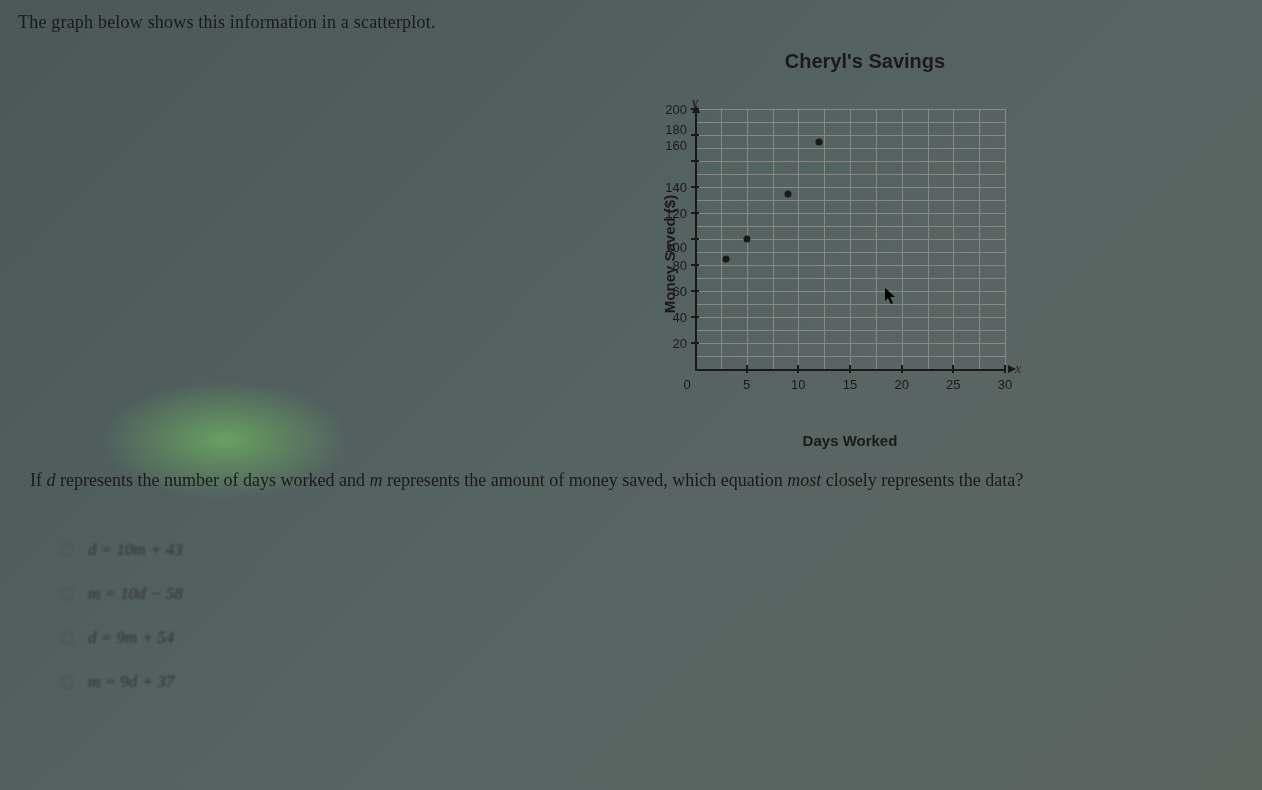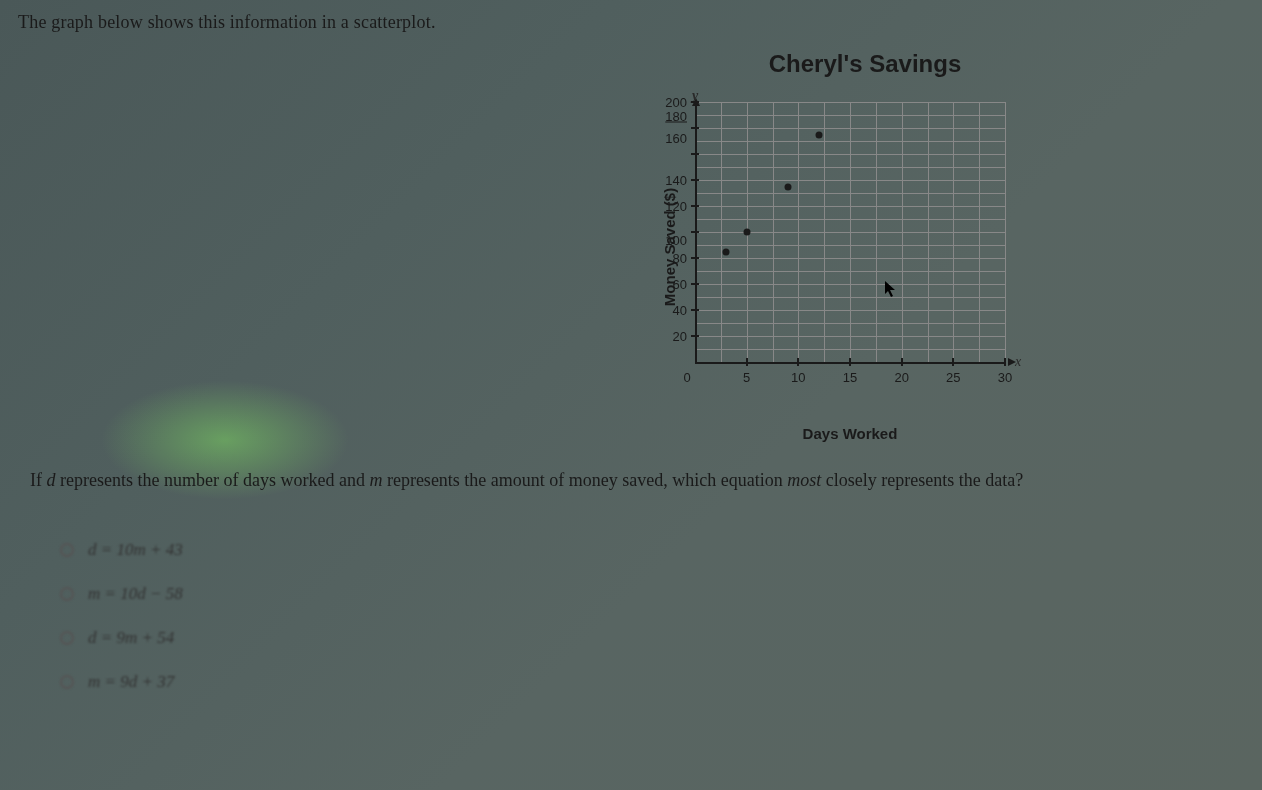--- a/index.html
+++ b/index.html
@@ -39,23 +39,23 @@
       position: absolute;
       top: 50px;
       left: 620px;
       width: 430px;
       height: 370px;
     }
     .chart-title {
       text-align: center;
       font-family: Arial, sans-serif;
       font-weight: bold;
-      font-size: 24px;
-      color: #1a1a1a;
-      margin-bottom: 4px;
+      font-size: 20px;
+      color: #1a1a1a;
+      margin-bottom: 16px;
       padding-left: 60px;
     }
     .chart-area {
       position: relative;
       width: 100%;
       height: 330px;
     }
     .y-axis-label {
       position: absolute;
       left: -10px;
@@ -293,21 +293,21 @@
         <div class="y-tick" style="top: 156px;">80</div>
         <div class="tick-mark-y" style="top: 155px;"></div>
         <div class="y-tick" style="top: 138px;">100</div>
         <div class="tick-mark-y" style="top: 129px;"></div>
         <div class="y-tick" style="top: 104px; text-align: center;">120</div>
         <div class="tick-mark-y" style="top: 103px;"></div>
         <div class="y-tick" style="top: 78px;">140</div>
         <div class="tick-mark-y" style="top: 77px;"></div>
         <div class="y-tick" style="top: 36px;">160</div>
         <div class="tick-mark-y" style="top: 51px;"></div>
-        <div class="y-tick" style="top: 14px; text-decoration: underline;">180</div>
+        <div class="y-tick" style="top: 20px;">180</div>
         <div class="tick-mark-y" style="top: 25px;"></div>
         <div class="y-tick" style="top: 0px;">200</div>
         <div class="tick-mark-y" style="top: -1px;"></div>
         <div class="x-tick" style="left: -8px;">0</div>
         <div class="x-tick" style="left: 51.6667px;">5</div>
         <div class="tick-mark-x" style="left: 50.6667px;"></div>
         <div class="x-tick" style="left: 103.333px;">10</div>
         <div class="tick-mark-x" style="left: 102.333px;"></div>
         <div class="x-tick" style="left: 155px;">15</div>
         <div class="tick-mark-x" style="left: 154px;"></div>

